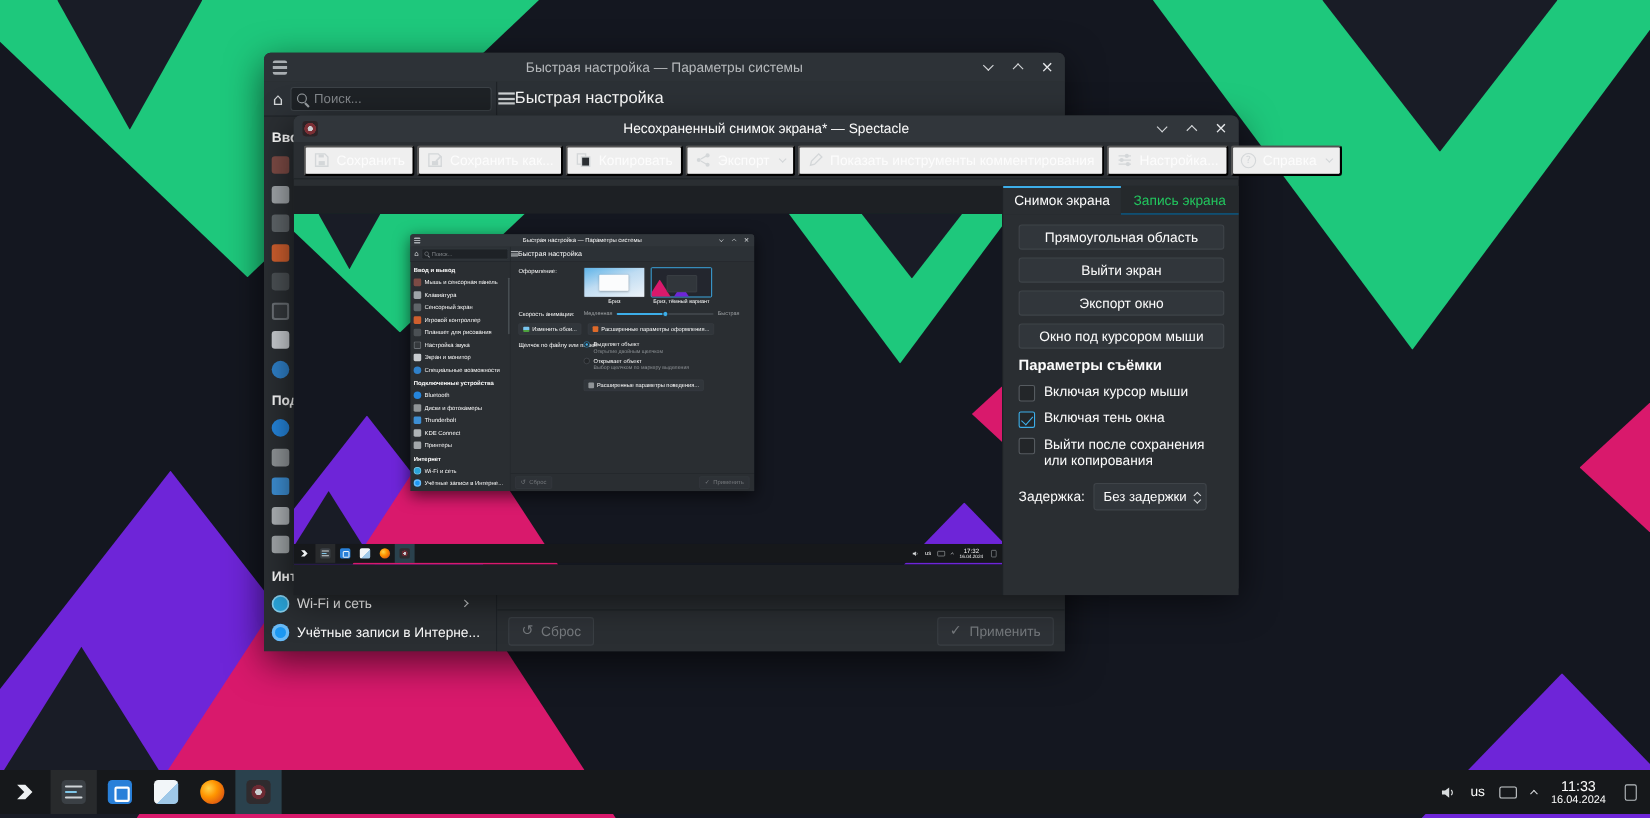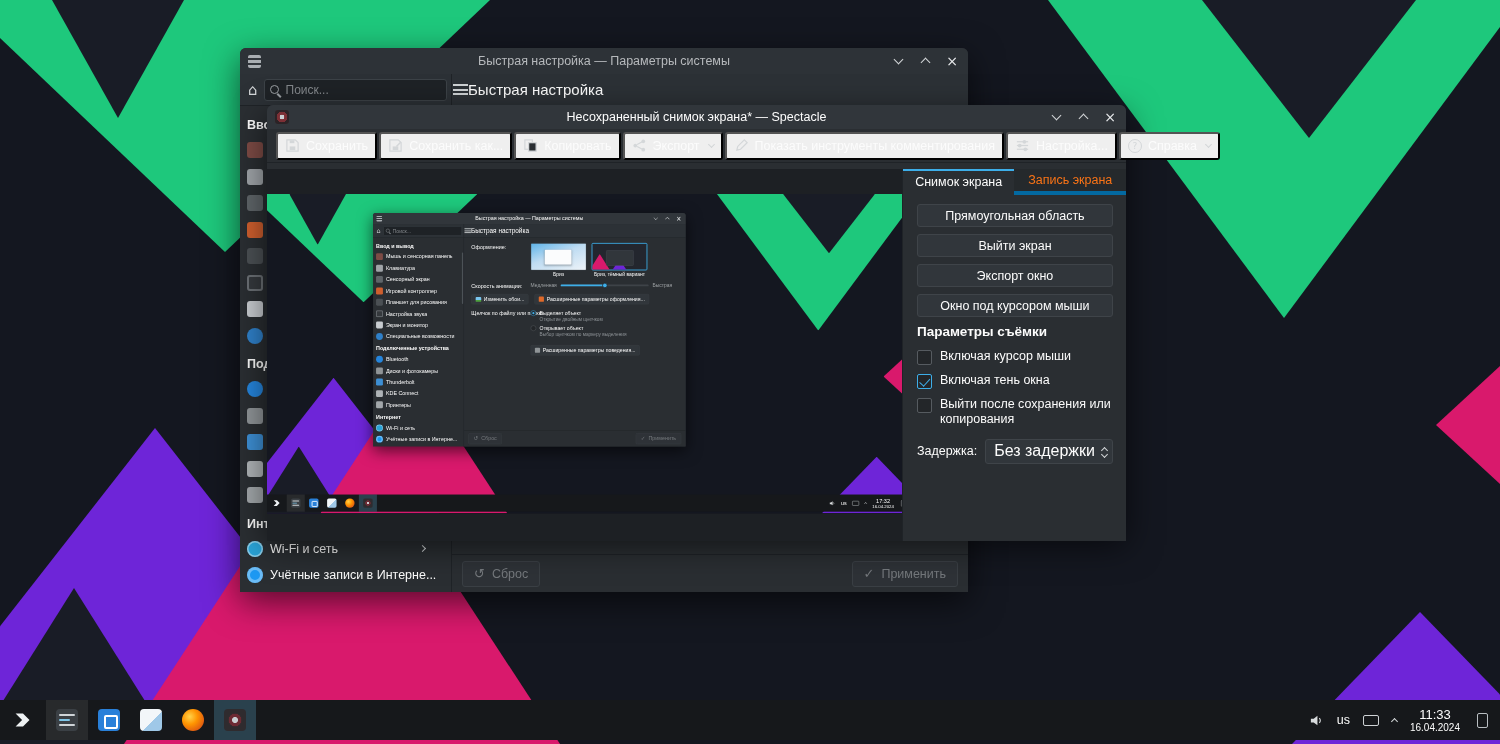--- a/index.html
+++ b/index.html
@@ -120,34 +120,34 @@
 .tool-btn svg{flex-shrink:0;}
 .tool-btn .chv{margin-left:3px;}
 .help-circ{width:14px;height:14px;border:1.4px solid #d4d7d9;border-radius:50%;display:flex;align-items:center;justify-content:center;font-size:9px;color:#d4d7d9;flex-shrink:0;}
 .sp-main{display:flex;height:calc(100% - 58px);margin-top:6px;}
 .sp-preview{width:644px;position:relative;background:#1d2024;overflow:hidden;}
 .sp-shot{position:absolute;left:0;top:25px;width:644px;height:320px;overflow:hidden;}
 .mini-desktop{width:1500px;height:744px;transform:scale(0.42933);transform-origin:0 0;position:relative;background:#141720;overflow:hidden;}
 .mini-desktop .settings-window{left:247px;top:44px;z-index:1;}
 .sp-side{flex:1;background:#2a2e32;display:flex;flex-direction:column;border-left:1px solid #1f2327;}
 .sp-tabs{display:flex;height:26px;background:#25292c;flex-shrink:0;}
-.sp-tab{flex:1;display:flex;align-items:center;justify-content:center;font-size:12.5px;color:#f97316;border-bottom:4px solid #0369a1;}
+.sp-tab{flex:1;display:flex;align-items:center;justify-content:center;font-size:12.5px;color:#22c55e;border-bottom:1px solid #0369a1;}
 .sp-tab.active{background:#2a2e32;color:#fcfcfc;border-bottom:none;box-shadow:inset 0 2px 0 #3daee9;}
 .sp-panel{padding:9px 13px 0 14px;}
 .cap-btn{display:block;width:100%;height:23px;margin-bottom:7px;background:#31363b;border:1px solid #3f4449;border-radius:3px;color:#fcfcfc;font-size:12.5px;text-align:center;font-family:"Liberation Sans",sans-serif;}
 .opts-heading{font-size:13.5px;font-weight:700;color:#fcfcfc;margin:7px 0 10px;}
 .opt-row{display:flex;gap:8px;margin-bottom:8px;align-items:flex-start;}
 .cbx{width:15px;height:15px;border:1px solid #565b60;border-radius:2px;background:#232629;position:relative;flex-shrink:0;margin-top:1px;}
 .cbx.checked{border-color:#3daee9;}
 .cbx.checked::after{content:"";position:absolute;left:4px;top:0.5px;width:4.5px;height:8.5px;border-right:1.8px solid #3daee9;border-bottom:1.8px solid #3daee9;transform:rotate(42deg);}
 .opt-label{font-size:12.5px;color:#fcfcfc;line-height:1.18;}
 .delay-row{display:flex;align-items:center;gap:8px;margin-top:12px;}
 .delay-label{font-size:12.5px;color:#fcfcfc;}
 .spin{display:flex;align-items:center;height:25px;background:#31363b;border:1px solid #3f4449;border-radius:3px;padding:0 5px 0 8px;}
-.spin-val{font-size:16px;color:#fcfcfc;white-space:nowrap;}
+.spin-val{font-size:12px;color:#fcfcfc;white-space:nowrap;}
 .spin-arrows{display:flex;flex-direction:column;margin-left:7px;gap:2px;align-items:center;}
 
 
 .taskbar{position:absolute;left:0;right:0;bottom:4px;height:40px;background:#16181b;display:flex;align-items:center;z-index:6;}
 .tb-apps{display:flex;align-items:center;height:100%;}
 .tb-app{width:42px;height:40px;display:flex;align-items:center;justify-content:center;}
 .tb-app.running{background:rgba(255,255,255,.08);}
 .tb-app.focused{background:rgba(97,174,208,.28);}
 .ti{display:block;}
 .settings-ti{width:22px;height:22px;border-radius:4px;background:#3b4045;display:flex;flex-direction:column;justify-content:center;gap:3px;padding:0 3px;}

